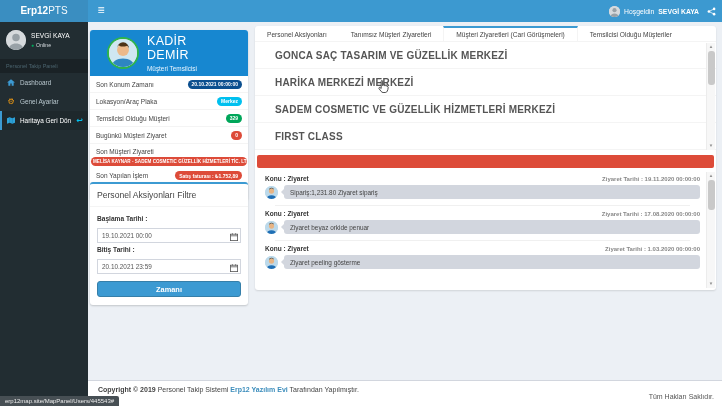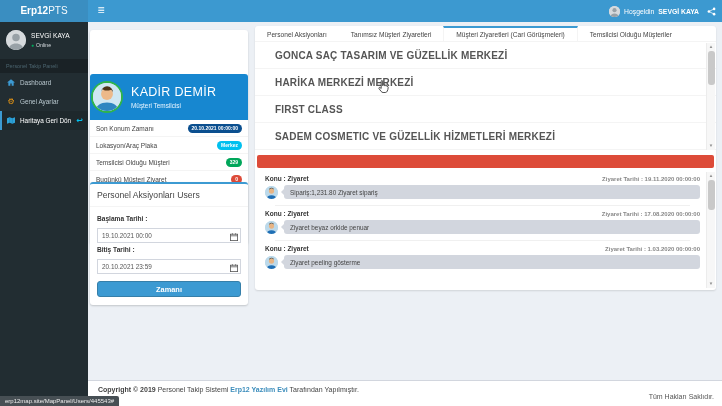--- a/index.html
+++ b/index.html
@@ -39,21 +39,21 @@
              font-size:6.4px; border-left:2px solid transparent; cursor:pointer; }
   .sb-item .mi { width:10px; flex:none; text-align:center; display:flex; justify-content:center; }
   .sb-item.active { background:#1e282c; color:#fff; border-left-color:#3c9ad2; }
   .gear-glyph { color:#f39c12; font-size:8px; line-height:1; }
   .reply-ic { margin-left:auto; color:#00c0ef; font-weight:700; font-size:8px; line-height:1; }
 
   
   .profile-card { position:absolute; left:90px; top:30px; width:158px; background:#fff; border-radius:3px;
                   box-shadow:0 1px 2px rgba(0,0,0,.18); font-size:6.5px; }
   .p-head { background:#1787d0; border-radius:3px 3px 0 0; height:46px; display:flex; align-items:center;
-            gap:8px; padding:0 1px;margin-top:44px; }
+            gap:8px; padding:0 17px; }
   .p-avatar { width:32px; height:32px; border-radius:50%; border:2px solid #2fb44b; overflow:hidden;
               background:#cfe7f2; flex:none; }
   .p-avatar svg { display:block; width:100%; height:100%; }
   .p-name { color:#fff; font-size:12.5px; letter-spacing:.3px; }
   .p-title { color:#e8f5ff; font-size:6.4px; margin-top:3px; }
   .p-row { display:flex; justify-content:space-between; align-items:center; padding:3.5px 6px;
            border-bottom:1px solid #f4f4f4; color:#444; }
   .badge { color:#fff; font-size:5px; font-weight:700; padding:1.5px 4px; border-radius:7px; white-space:nowrap; }
   .badge.navy { background:#0b4f8f; } .badge.info { background:#00c0ef; }
   .badge.success { background:#00a65a; } .badge.danger { background:#dd4b39; }
@@ -231,21 +231,21 @@
     <div class="p-visit-label">Son Müşteri Ziyareti</div>
     <div class="p-banner">MELİSA KAYNAR - SADEM COSMETIC GÜZELLİK HİZMETLERİ TİC. LTD. ŞTİ</div>
     <div class="p-row">
       <span>Son Yapılan İşlem</span>
       <span class="badge danger">Satış faturası : ₺1.752,89</span>
     </div>
     <div class="p-detail">SANEM KUAFÖR - SNK İÇ VE DIŞ TİC. LTD. ŞTİ.</div>
   </section>
 
   <section class="filter-card">
-    <div class="f-title">Personel Aksiyonları Users</div>
+    <div class="f-title">Personel Aksiyonları Filtre</div>
     <div class="f-body">
       <div class="f-label">Başlama Tarihi :</div>
       <div class="f-input">
         <input type="text" value="19.10.2021 00:00" style="">
         <span class="cal">
           <svg width="8" height="8" viewBox="0 0 10 10">
               <rect x=".5" y="1.5" width="9" height="8" fill="none" stroke="#555" stroke-width="1"></rect>
               <line x1=".5" y1="3.5" x2="9.5" y2="3.5" stroke="#555" stroke-width="1"></line>
               <line x1="3" y1="0.3" x2="3" y2="2" stroke="#555" stroke-width="1"></line>
               <line x1="7" y1="0.3" x2="7" y2="2" stroke="#555" stroke-width="1"></line>
@@ -272,22 +272,22 @@
     <div class="tabs">
       <div class="tab">Personel Aksiyonları</div>
       <div class="tab">Tanımsız Müşteri Ziyaretleri</div>
       <div class="tab active">Müşteri Ziyaretleri (Cari Görüşmeleri)</div>
       <div class="tab">Temsilcisi Olduğu Müşteriler</div>
     </div>
 
     <div class="cust-list">
       <div class="cust-item">GONCA SAÇ TASARIM VE GÜZELLİK MERKEZİ</div>
       <div class="cust-item">HARİKA MERKEZİ MERKEZİ</div>
+      <div class="cust-item">SADEM COSMETIC VE GÜZELLİK HİZMETLERİ MERKEZİ</div>
       <div class="cust-item">FIRST CLASS</div>
-      <div class="cust-item">SADEM COSMETIC VE GÜZELLİK HİZMETLERİ MERKEZİ</div>
     </div>
 
     <div class="red-bar"></div>
 
     <div class="visits">
       <div class="visit">
         <div class="v-head">
           <span class="v-subject">Konu : Ziyaret</span>
           <span class="v-date">Ziyaret Tarihi : 19.11.2020 00:00:00</span>
         </div>

